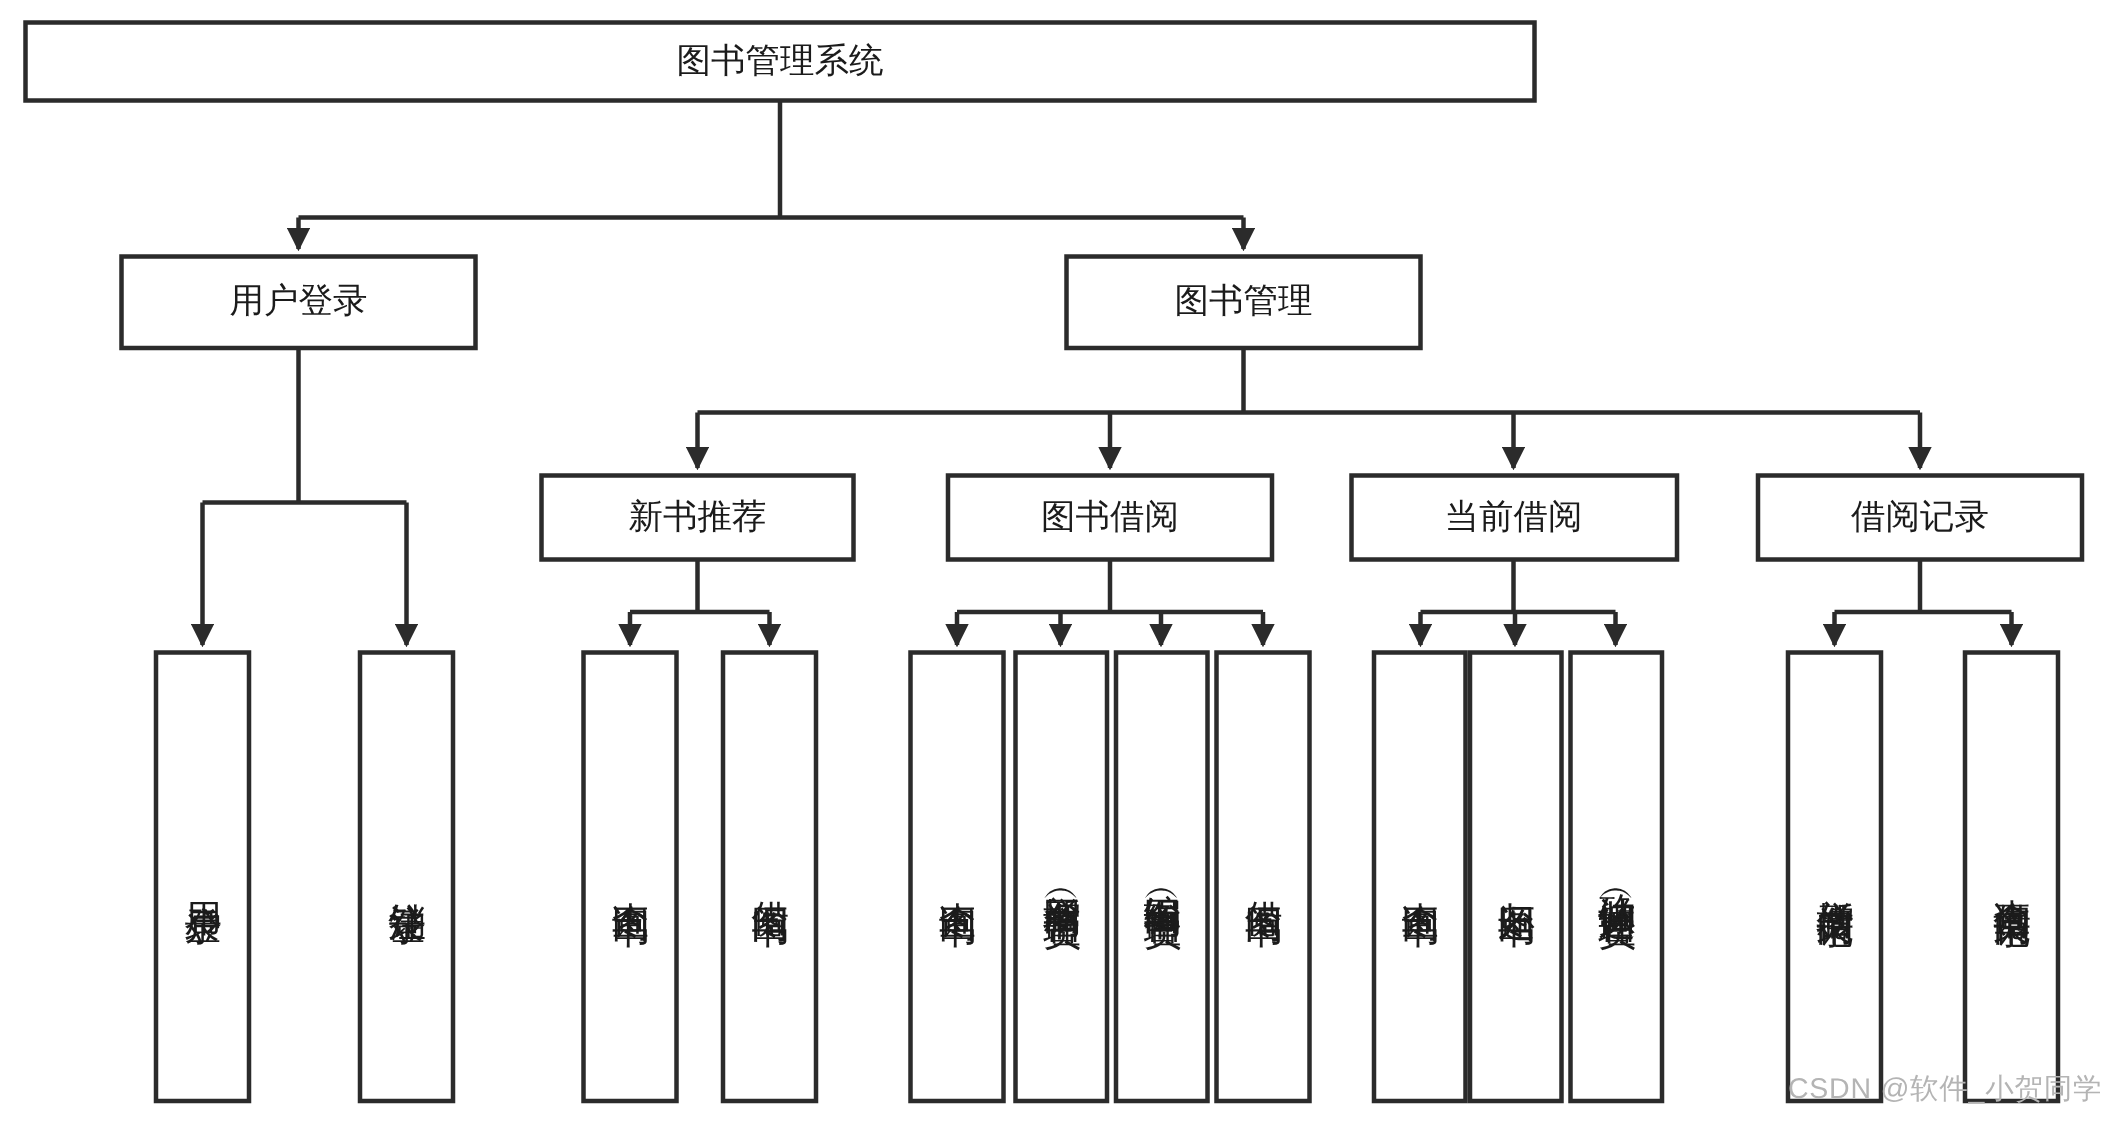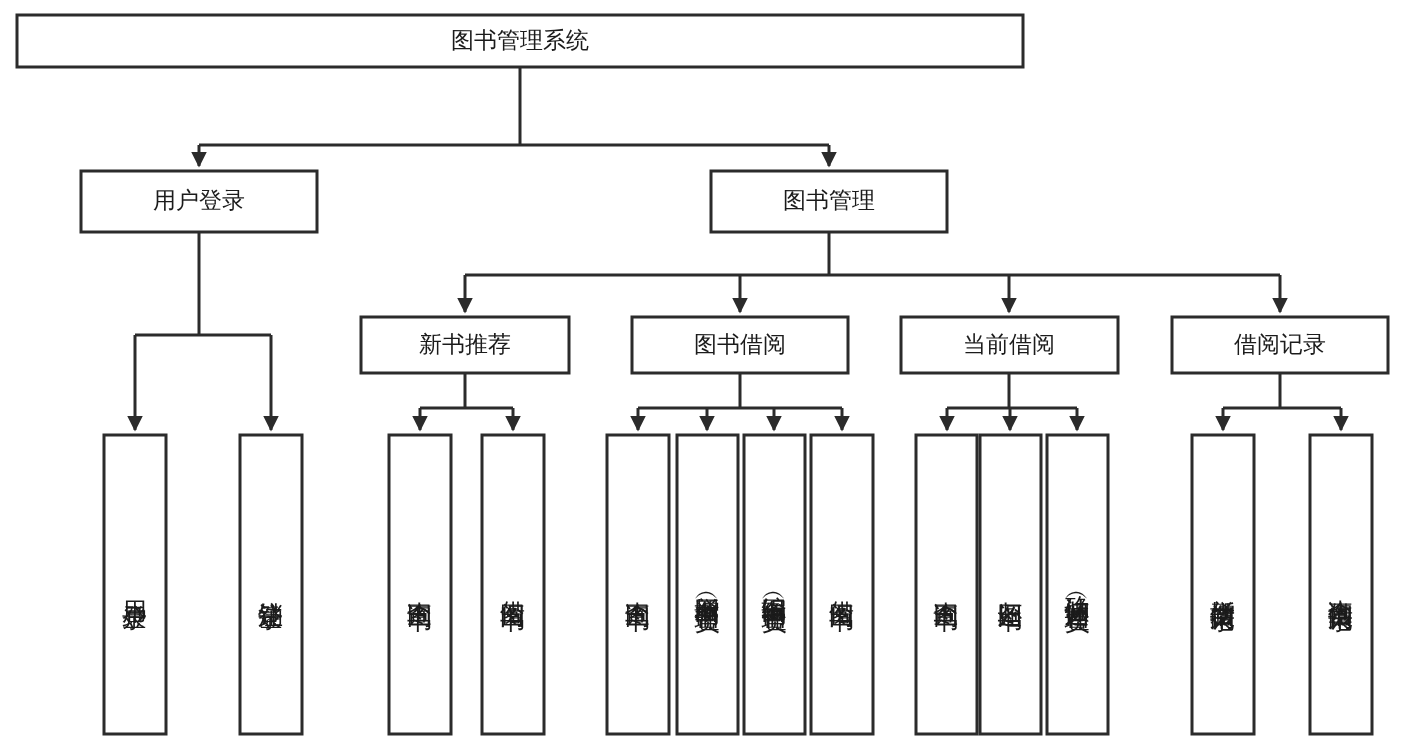--- a/index.html
+++ b/index.html
@@ -182,14 +182,15 @@
   <div class="leaf-label" style="left:607px;  top:435px; width:62px; height:299px;">查询图书</div>
   <div class="leaf-label" style="left:677px;  top:435px; width:61px; height:299px;">新增图书（管理员）</div>
   <div class="leaf-label" style="left:744px;  top:435px; width:61px; height:299px;">编辑图书（管理员）</div>
   <div class="leaf-label" style="left:811px;  top:435px; width:62px; height:299px;">借阅图书</div>
   <div class="leaf-label" style="left:916px;  top:435px; width:61px; height:299px;">查询图书</div>
   <div class="leaf-label" style="left:980px;  top:435px; width:61px; height:299px;">归还图书</div>
   <div class="leaf-label" style="left:1047px; top:435px; width:61px; height:299px;">确认归还（管理员）</div>
   <div class="leaf-label" style="left:1192px; top:435px; width:62px; height:299px;">新增借阅记录</div>
   <div class="leaf-label" style="left:1310px; top:435px; width:62px; height:299px;">查询借阅记录</div>
 
+  <div class="watermark" style="left:1192px; top:713px;">CSDN @软件_小贺同学</div>
 
 </div>
 
 </body></html>

